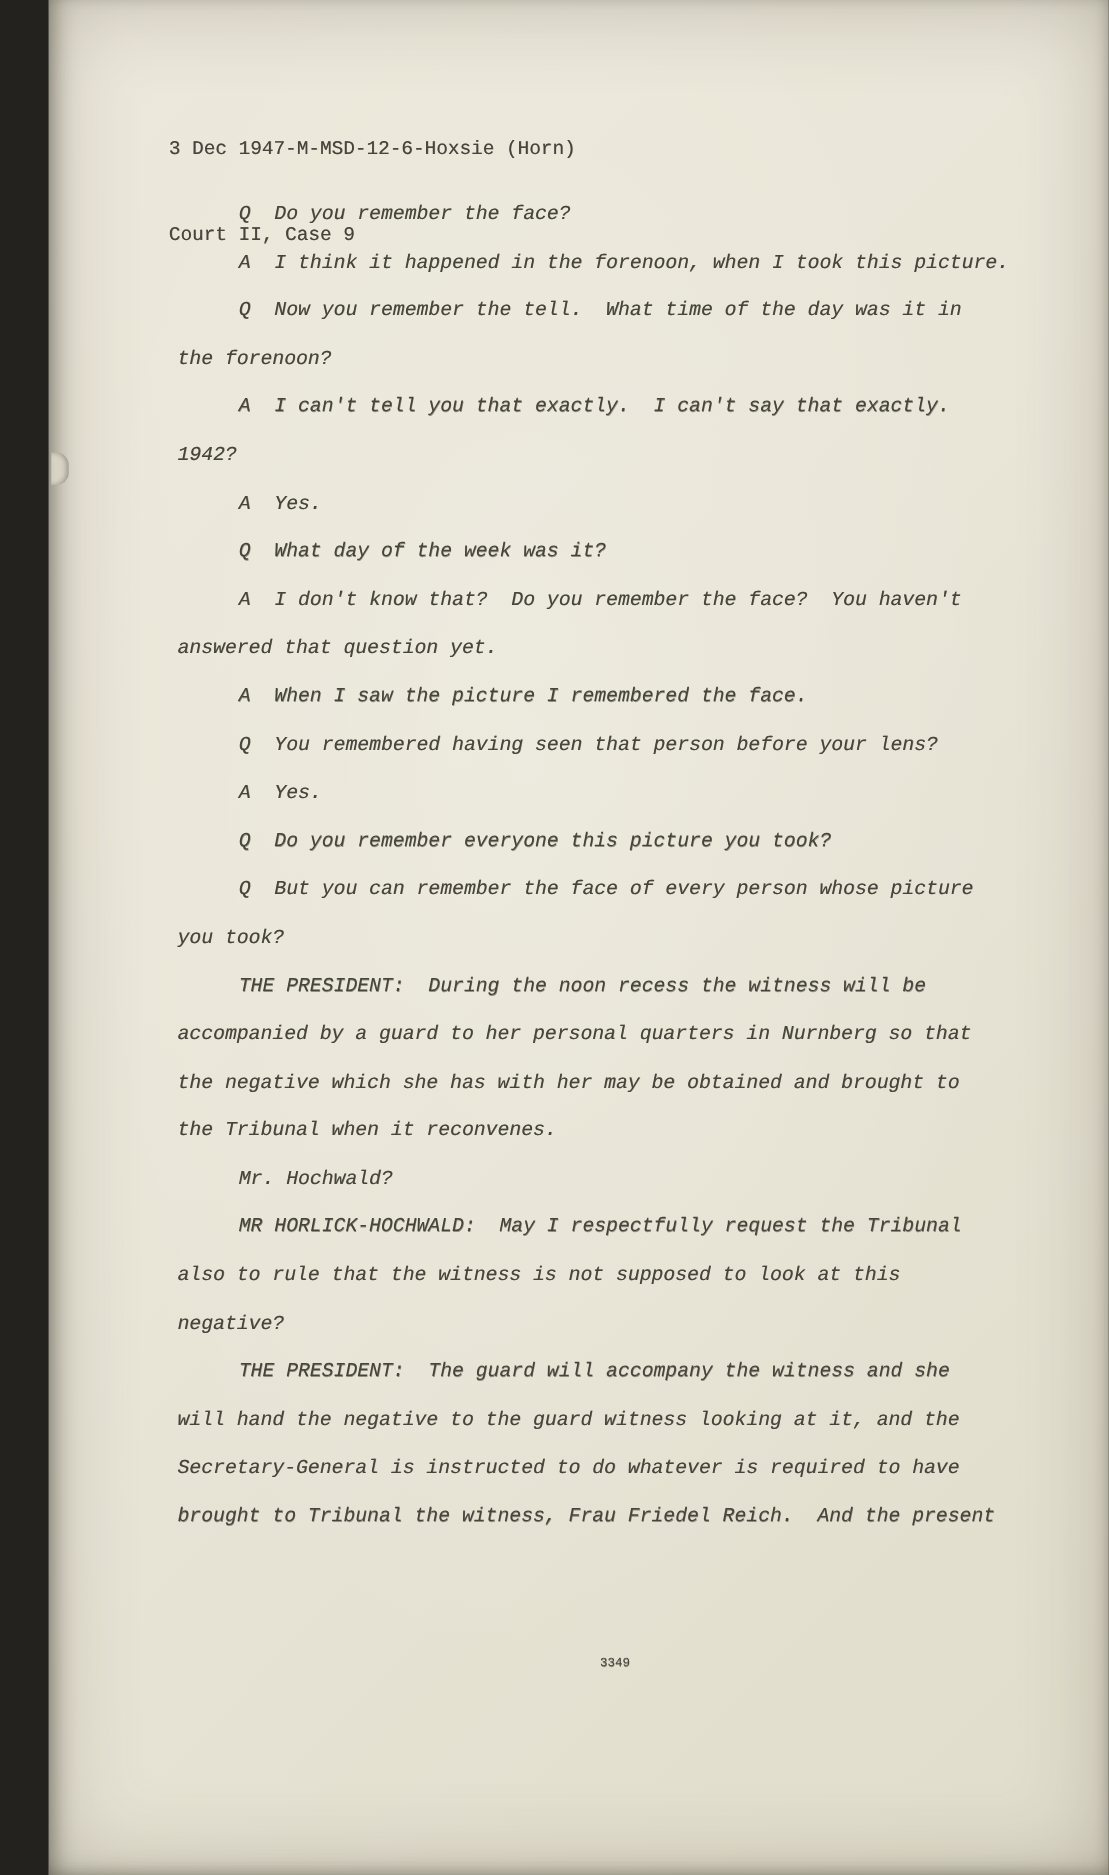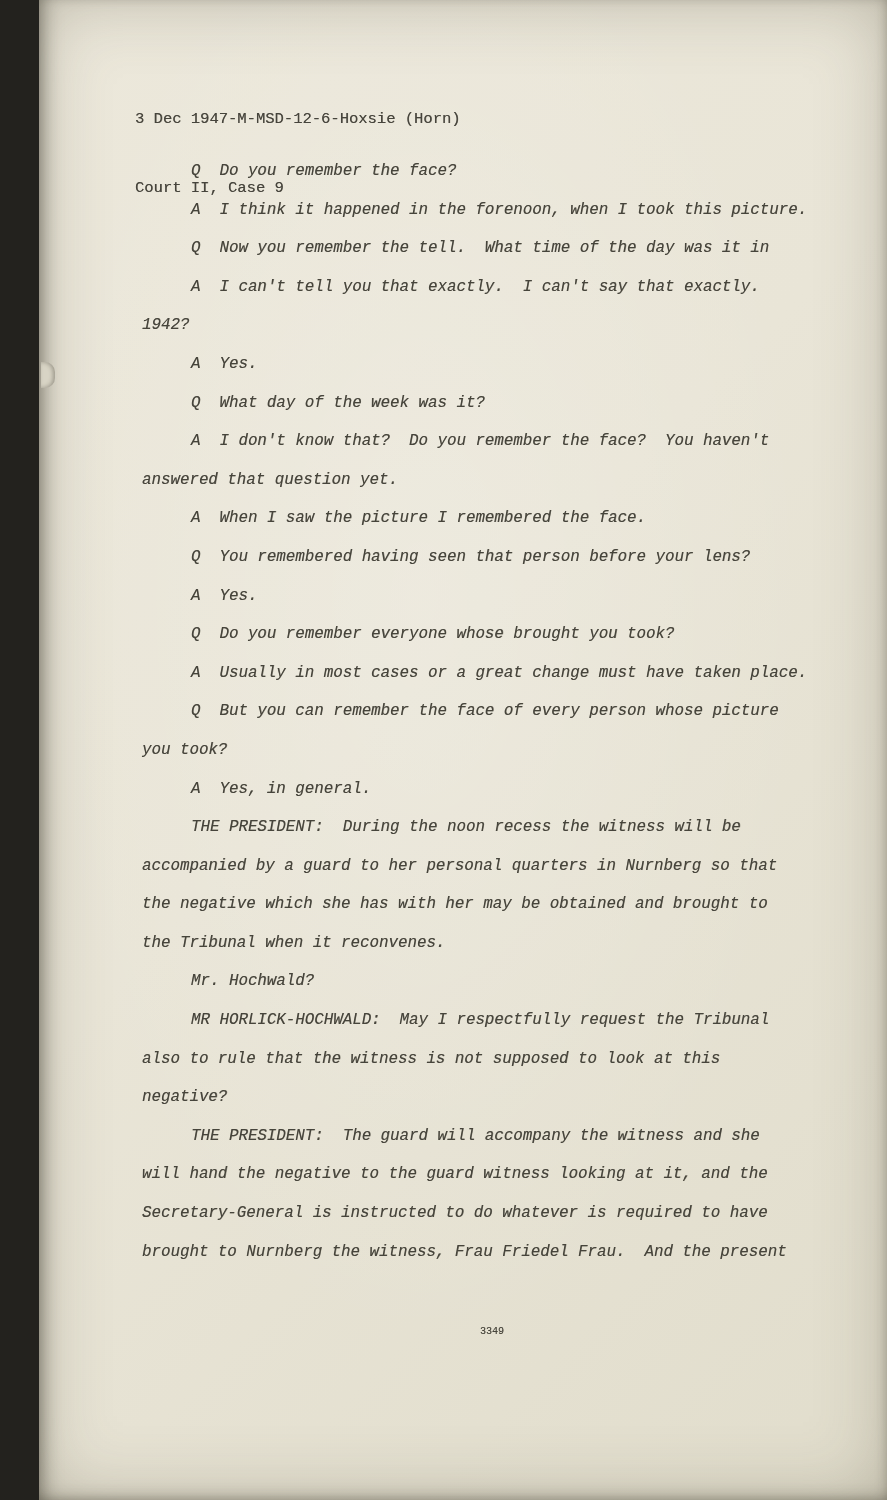--- a/index.html
+++ b/index.html
@@ -88,42 +88,41 @@
 
   <div class="header">
     <div>3 Dec 1947-M-MSD-12-6-Hoxsie (Horn)</div>
     <div>Court II, Case 9</div>
   </div>
 
   <div class="body-text">
       <div class="line indent">Q  Do you remember the face?</div>
       <div class="line indent">A  I think it happened in the forenoon, when I took this picture.</div>
       <div class="line indent">Q  Now you remember the tell.  What time of the day was it in</div>
+      <div class="line">the forenoon?</div>
       <div class="line indent">A  I can't tell you that exactly.  I can't say that exactly.</div>
       <div class="line">1942?</div>
       <div class="line indent">A  Yes.</div>
       <div class="line indent">Q  What day of the week was it?</div>
       <div class="line indent">A  I don't know that?  Do you remember the face?  You haven't</div>
       <div class="line">answered that question yet.</div>
       <div class="line indent">A  When I saw the picture I remembered the face.</div>
       <div class="line indent">Q  You remembered having seen that person before your lens?</div>
       <div class="line indent">A  Yes.</div>
-      <div class="line indent">Q  Do you remember everyone whose brought you took?</div>
-      <div class="line indent">A  Usually in most cases or a great change must have taken place.</div>
+      <div class="line indent">Q  Do you remember everyone this picture you took?</div>
       <div class="line indent">Q  But you can remember the face of every person whose picture</div>
       <div class="line">you took?</div>
-      <div class="line indent">A  Yes, in general.</div>
       <div class="line indent">THE PRESIDENT:  During the noon recess the witness will be</div>
       <div class="line">accompanied by a guard to her personal quarters in Nurnberg so that</div>
       <div class="line">the negative which she has with her may be obtained and brought to</div>
       <div class="line">the Tribunal when it reconvenes.</div>
       <div class="line indent">Mr. Hochwald?</div>
       <div class="line indent">MR HORLICK-HOCHWALD:  May I respectfully request the Tribunal</div>
       <div class="line">also to rule that the witness is not supposed to look at this</div>
       <div class="line">negative?</div>
       <div class="line indent">THE PRESIDENT:  The guard will accompany the witness and she</div>
       <div class="line">will hand the negative to the guard witness looking at it, and the</div>
       <div class="line">Secretary-General is instructed to do whatever is required to have</div>
-      <div class="line">brought to Nurnberg the witness, Frau Friedel Frau.  And the present</div>
+      <div class="line">brought to Tribunal the witness, Frau Friedel Reich.  And the present</div>
     </div>
 
   <div class="page-number">3349</div>
 </div>
 
 </body></html>

